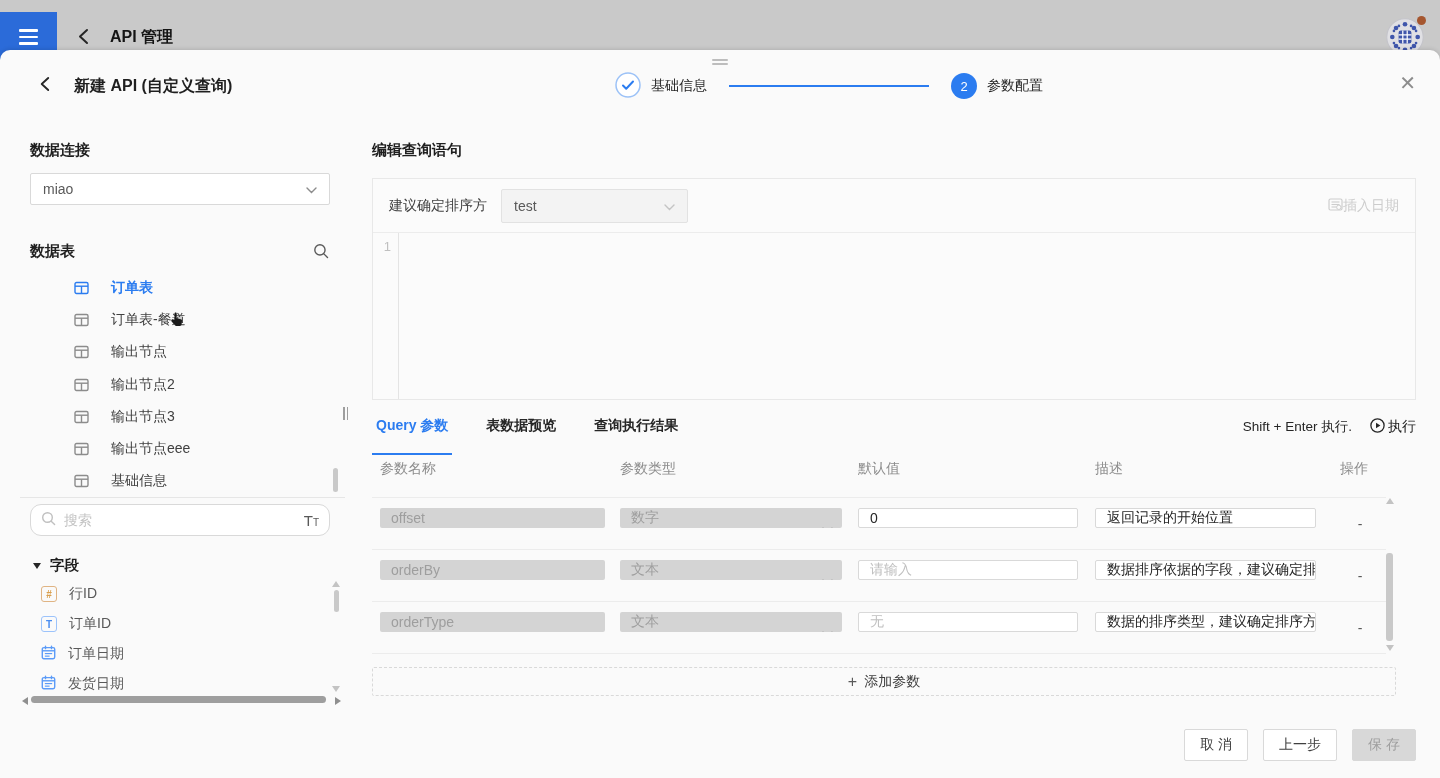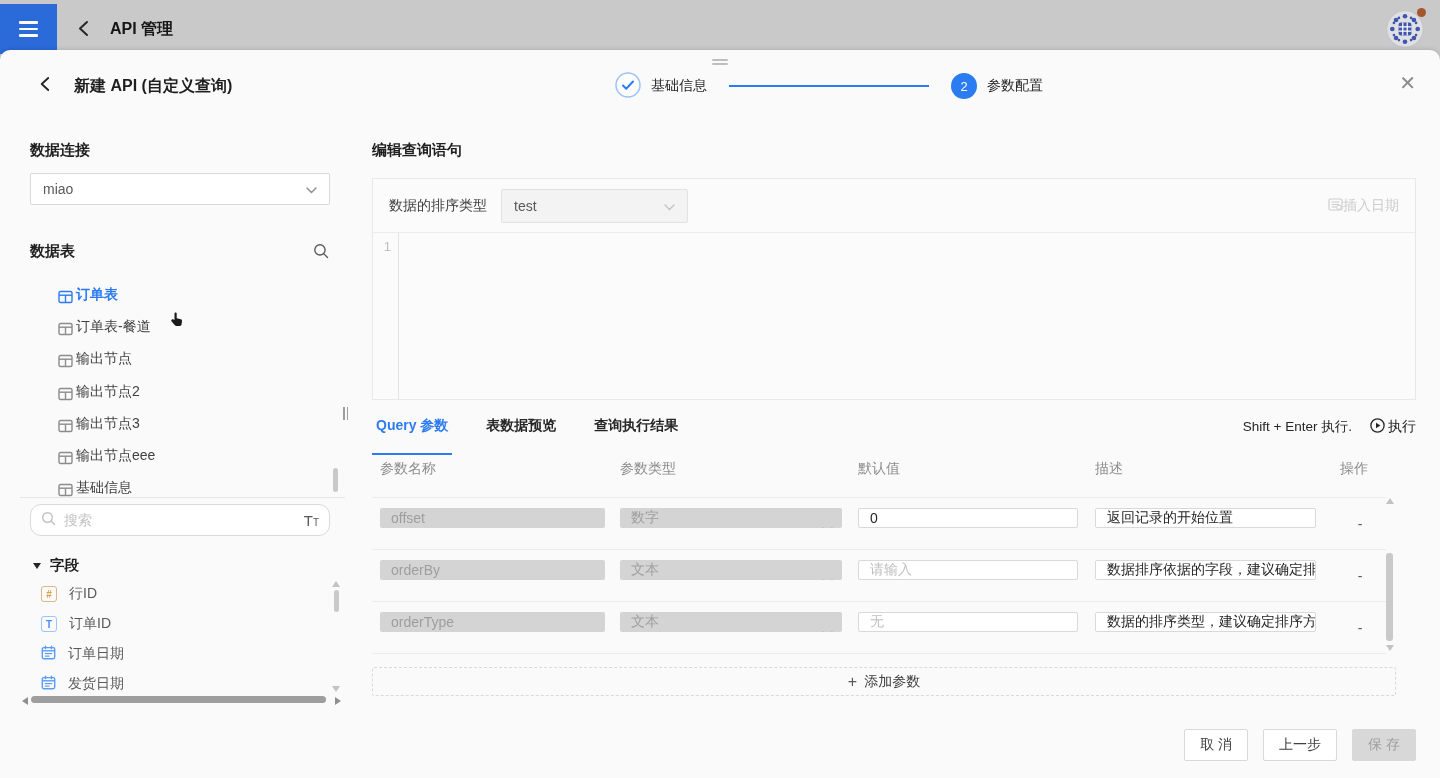--- a/index.html
+++ b/index.html
@@ -2,21 +2,21 @@
 <html><head>
 <meta charset="utf-8">
 <style>
   * { margin:0; padding:0; box-sizing:border-box; }
   html,body { width:1440px; height:778px; }
   body {
     position:relative; overflow:hidden; background:#c9c9c9;
     font-family:"Liberation Sans","DejaVu Sans",sans-serif; color:#262626; font-size:14px;
   }
   
-  .topbar { position:absolute; top:4px; left:0; width:1440px; height:50px; background:#c9c9c9; }
+  .topbar { position:absolute; top:12px; left:0; width:1440px; height:50px; background:#c9c9c9; }
   .burger { position:absolute; left:0; top:0; width:57px; height:50px; background:#2b6bd9;
     display:flex; flex-direction:column; justify-content:center; align-items:center; gap:4px; cursor:pointer; }
   .burger i { width:19px; height:2.5px; background:#fff; border-radius:1px; }
   .tb-back { position:absolute; left:76px; top:16px; cursor:pointer; }
   .tb-title { position:absolute; left:110px; top:15px; font-size:16px; font-weight:bold; color:#141414; }
   .tb-logo { position:absolute; right:14px; top:4px; width:42px; height:42px; }
   .tb-dot { position:absolute; right:0px; top:0px; width:9px; height:9px; border-radius:50%; background:#a5562f; }
   
   .modal { position:absolute; top:50px; left:0; width:1440px; height:728px; background:#fafafa;
     border-radius:10px 10px 0 0; box-shadow:0 -1px 4px rgba(0,0,0,.12); }
@@ -29,21 +29,21 @@
   .stepper { position:absolute; left:615px; top:23px; height:26px; display:flex; align-items:center; }
   .step-label { font-size:14px; color:#262626; margin-left:10px; }
   .step-line { width:200px; height:2px; background:#2b7cf0; margin:0 22px; }
   .step-num { width:26px; height:26px; border-radius:50%; background:#2b7cf0; color:#fff;
     display:flex; align-items:center; justify-content:center; font-size:13px; }
   
   .sb-label { position:absolute; font-size:15px; font-weight:bold; color:#1f1f1f; }
   .select { height:32px; background:#fff; border:1px solid #d9d9d9; border-radius:2px;
     display:flex; align-items:center; padding:0 12px; color:#595959; cursor:pointer; position:absolute; }
   .select .chev { margin-left:auto; }
-  .tbl-item { position:absolute; left:58px; width:270px; height:32px; display:flex; align-items:flex-end; gap:3px; cursor:pointer; color:#8c8c8c; }
+  .tbl-item { position:absolute; left:74px; width:270px; height:32px; display:flex; align-items:center; gap:22px; cursor:pointer; color:#8c8c8c; }
   .tbl-item .lbl { color:#404040; }
   .tbl-item.active { color:#2b7cf0; }
   .tbl-item.active .lbl { color:#2b7cf0; font-weight:bold; }
   .fld-item { position:absolute; left:41px; width:280px; height:30px; display:flex; align-items:center; gap:12px; cursor:pointer; }
   .fld-item .lbl { color:#595959; }
   .fld-icon { width:16px; height:16px; border-radius:3px; display:flex; align-items:center; justify-content:center;
     font-size:10px; font-weight:bold; }
   .fld-icon.num { border:1.2px solid #e0b483; color:#d99f4e; }
   .fld-icon.txt { border:1.2px solid #9cc3fb; color:#4a8df0; }
   .divider { position:absolute; left:20px; width:325px; height:1px; background:#e6e6e6; }
@@ -334,21 +334,21 @@
 
   <div class="resize-handle" style="left:343px; top:357px;">
       <i></i>
       <i></i>
     </div>
 
   <span class="main-title">编辑查询语句</span>
 
   <div class="editor">
     <div class="schema-row">
-      <span class="schema-label">数据的排序类型</span>
+      <span class="schema-label">建议确定排序方</span>
       <div class="schema-select">
         <span>test</span>
         <span class="chev">
           <svg width="11" height="7" viewBox="0 0 11 7">
               <path d="M1 1 L5.5 5.5 L10 1" fill="none" stroke="#c4c4c4" stroke-width="1.4" stroke-linecap="round"></path>
             </svg>
         </span>
       </div>
       <div class="insert-date">
         <span>

